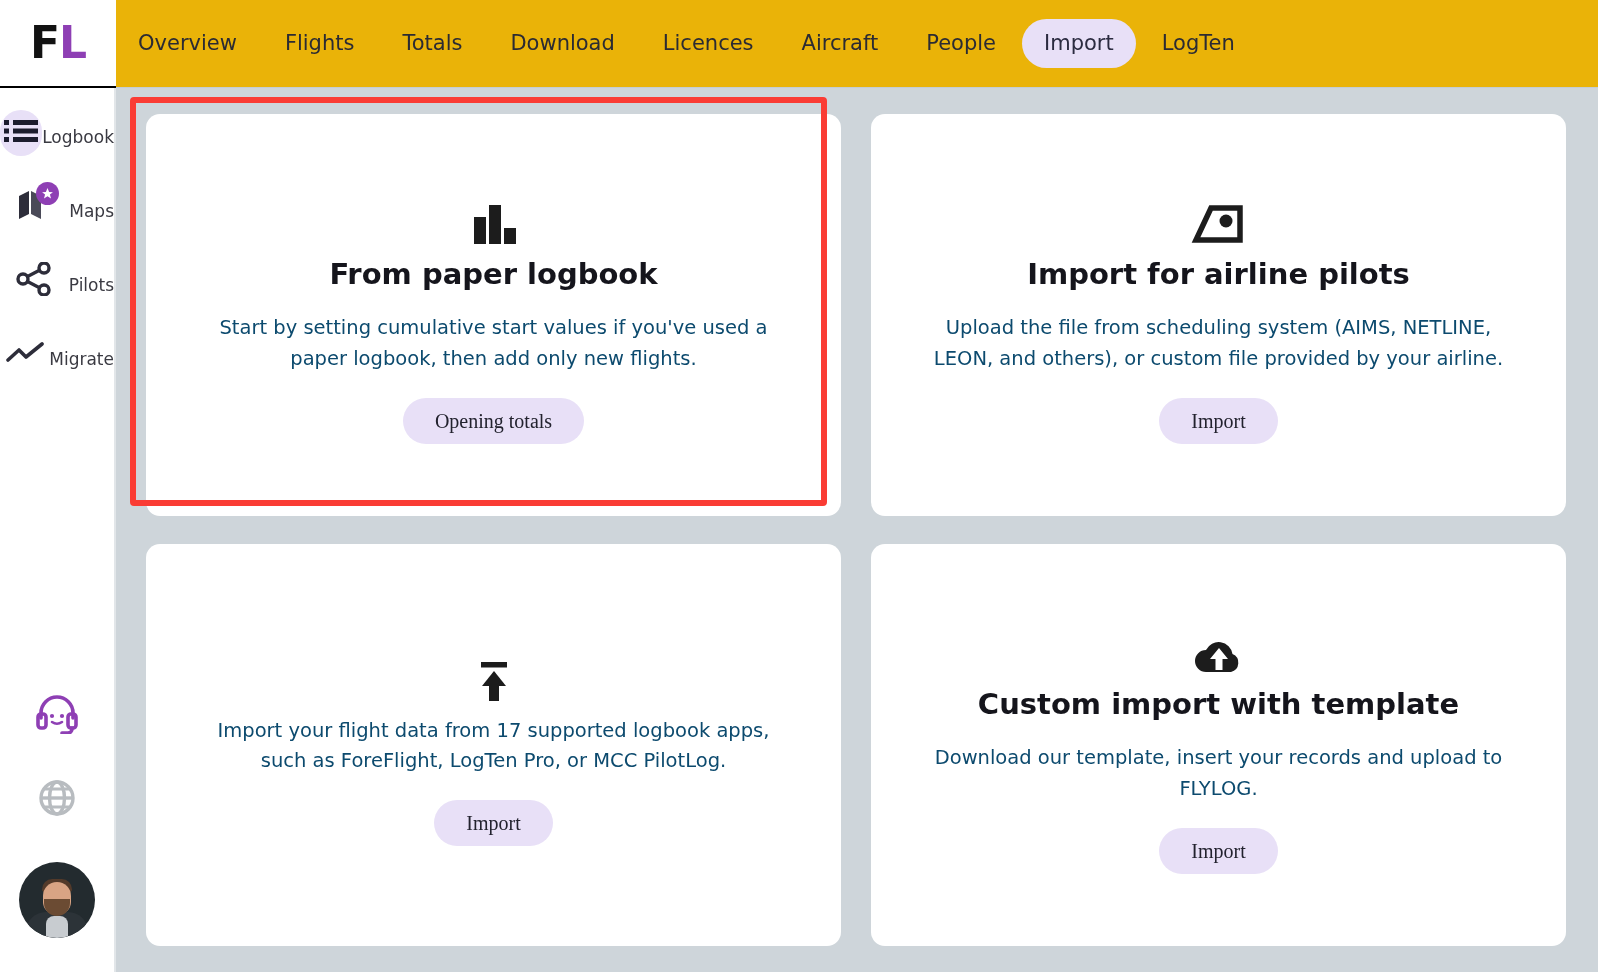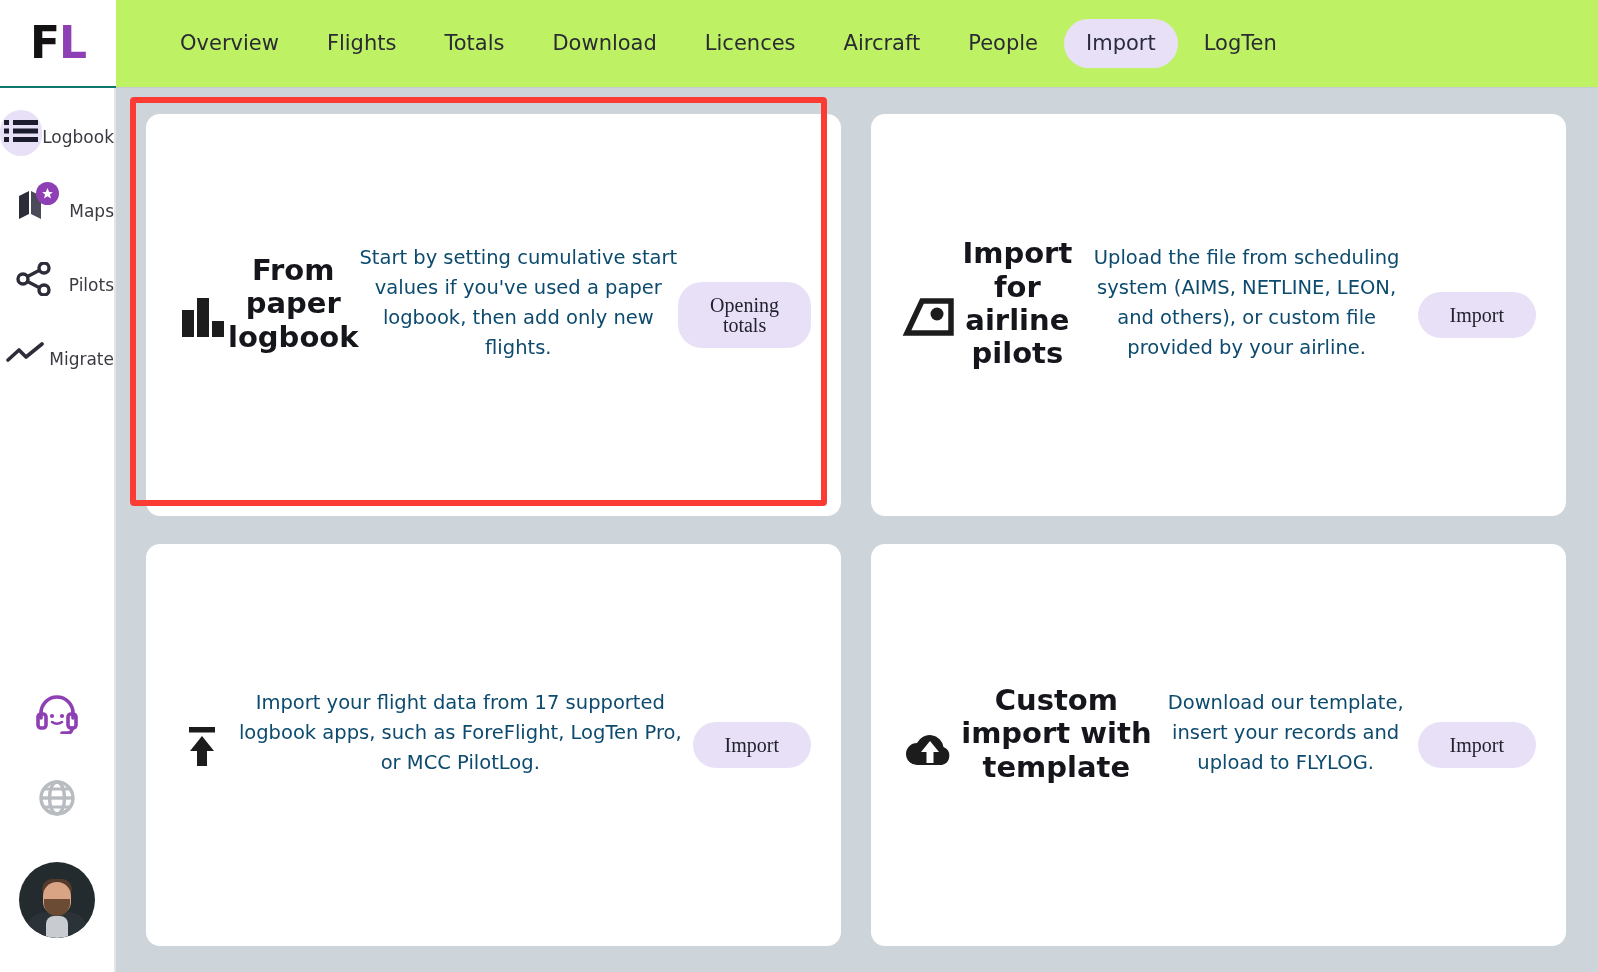--- a/index.html
+++ b/index.html
@@ -27,39 +27,38 @@
     flex: 0 0 88px;
   }
 
   .logo-box {
     width: 116px;
     height: 88px;
     background: #ffffff;
     display: flex;
     align-items: center;
     justify-content: center;
-    border-bottom: 2px solid #0f766e;
+    border-bottom: 2px solid #000000;
   }
 
   .logo-text {
     font-family: "DejaVu Sans", "Liberation Sans", sans-serif;
     font-size: 44px;
     font-weight: 800;
     letter-spacing: -1px;
     line-height: 1;
   }
   .logo-f { color: #121212; }
   .logo-l { color: #8e3fb4; }
 
   .topnav {
     flex: 1;
-    background: #bef264;
-    display: flex;
-    align-items: center;
-    padding-left: 42px;
+    background: #eab308;
+    display: flex;
+    align-items: center;
     gap: 4px;
     border-bottom: 1px solid #c5cdd2;
   }
 
   .nav-item {
     font-size: 21px;
     color: #2b2b33;
     padding: 14px 22px;
     border-radius: 26px;
     white-space: nowrap;
@@ -193,21 +192,21 @@
     grid-template-rows: 1fr 1fr;
     gap: 28px 30px;
     width: 100%;
     height: 100%;
   }
 
   .card {
     background: #ffffff;
     border-radius: 14px;
     display: flex;
-    flex-direction: row;
+    flex-direction: column;
     align-items: center;
     justify-content: center;
     padding: 26px 30px;
     text-align: center;
   }
 
   .card-icon {
     height: 60px;
     display: flex;
     align-items: flex-end;

